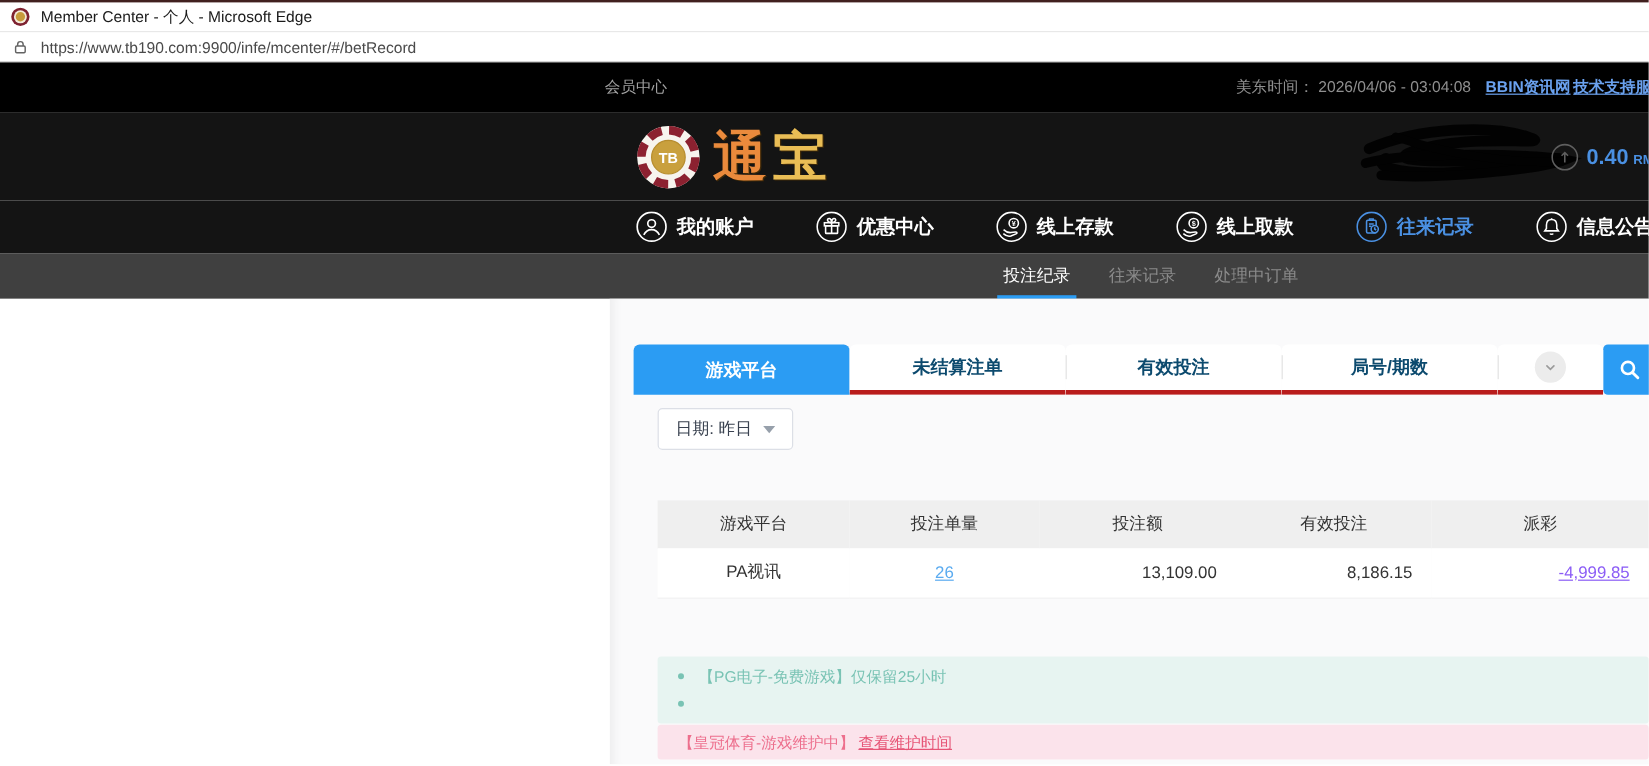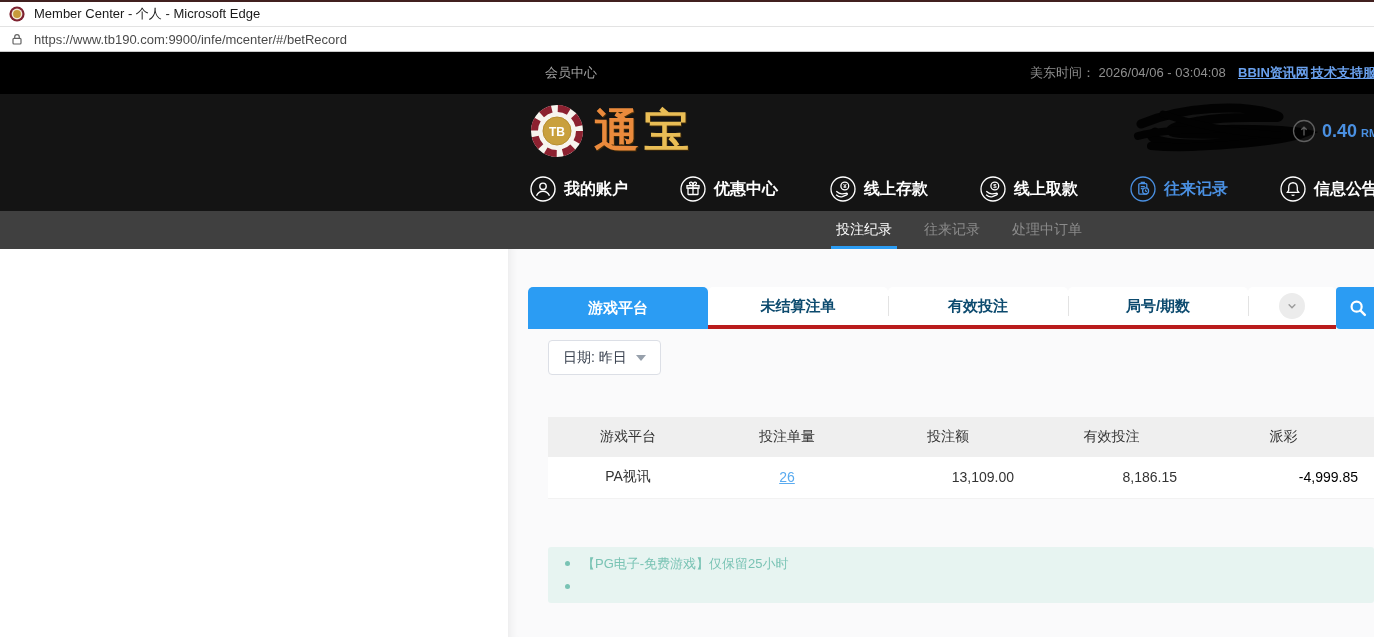--- a/index.html
+++ b/index.html
@@ -9,21 +9,21 @@
   
   .titlebar { height:27px; border-top:2px solid #41201f; background:#fff;
               display:flex; align-items:center; padding-left:9px; gap:9px;
               font-size:13px; color:#1a1a1a; border-bottom:1px solid #e3e3e3; }
   .urlbar   { height:25px; background:#fff; display:flex; align-items:center; gap:10px;
               padding-left:10px; font-size:13px; color:#4a4a4a; border-bottom:1px solid #c9c9c9; }
 
   
   .strip  { height:42px; background:#000; position:relative; }
   .strip span, .strip a { position:absolute; top:50%; transform:translateY(-50%); white-space:nowrap; }
-  .s-label { left:545px; color:#a3a3a3; font-size:13px; }
+  .s-label { left:504px; color:#a3a3a3; font-size:13px; }
   .s-time  { left:1030px; color:#8f8f8f; font-size:13px; }
   .s-link1 { left:1238px; } .s-link2 { left:1311px; }
   .s-link1,.s-link2 { color:#6aa1ee; font-size:13px; font-weight:bold; text-decoration:underline; cursor:pointer;text-align:center; }
 
   .hdr { height:73px; background:#141414; position:relative; }
   .logo { position:absolute; left:530px; top:50%; transform:translateY(-50%);
           display:flex; align-items:center; gap:10px; cursor:pointer; }
   .logo-text { font-family:"DejaVu Serif",serif; font-weight:bold; font-size:45px;
                line-height:1; letter-spacing:5px; text-shadow:1px 1px 0 #402a08; }
   .lc1 { color:#ea8a3c; } .lc2 { color:#e9bd55; }
@@ -74,21 +74,21 @@
   .caret { width:0; height:0; border-left:5px solid transparent; border-right:5px solid transparent;
            border-top:6px solid #97a0ab; }
 
   table.bet { position:absolute; left:40px; top:168px; width:826px;
               border-collapse:collapse; table-layout:fixed; font-size:14px; color:#333; }
   table.bet th { background:#efefef; height:40px; font-weight:normal; text-align:center; }
   table.bet td { height:41px; background:#fff; border-bottom:1px solid #f2f2f2; }
   .c-center { text-align:center; }
   .c-right  { text-align:right; padding-right:16px; }
   tr.total td { background:#f9f9f9; font-size:15px; }
-  .neg { color:#000000; }
+  .neg { color:#8b5cf6;text-decoration:underline; }
   a.cnt-link { color:#5aabf0; text-decoration:underline; cursor:pointer; }
 
   .notice-info { position:absolute; left:40px; top:298px; width:826px; background:#e7f4f1;
                  border-radius:3px; color:#79c3b4; font-size:13px; padding:5px 0; }
   .notice-line { display:flex; align-items:center; height:23px; padding-left:17px; }
   .bullet { width:5px; height:5px; border-radius:50%; background:#79c3b4; margin-right:12px; flex:none; }
   .notice-warn { position:absolute; left:40px; top:355px; width:826px; height:29px;
                  background:#fbe3eb; border-radius:3px; color:#ed6f8d; font-size:13px;
                  display:flex; align-items:center; padding-left:17px; }
   .warn-link { color:#e75677; text-decoration:underline; margin-left:3px; cursor:pointer; }
@@ -286,15 +286,19 @@
     <div class="notice-info">
       <div class="notice-line">
         <span class="bullet"></span>
         <span>【PG电子-免费游戏】仅保留25小时</span>
       </div>
       <div class="notice-line">
         <span class="bullet"></span>
       </div>
     </div>
 
+    <div class="notice-warn">
+      <span>【皇冠体育-游戏维护中】</span>
+      <a class="warn-link">查看维护时间</a>
+    </div>
 
   </div>
 </div>
 
 </body></html>

